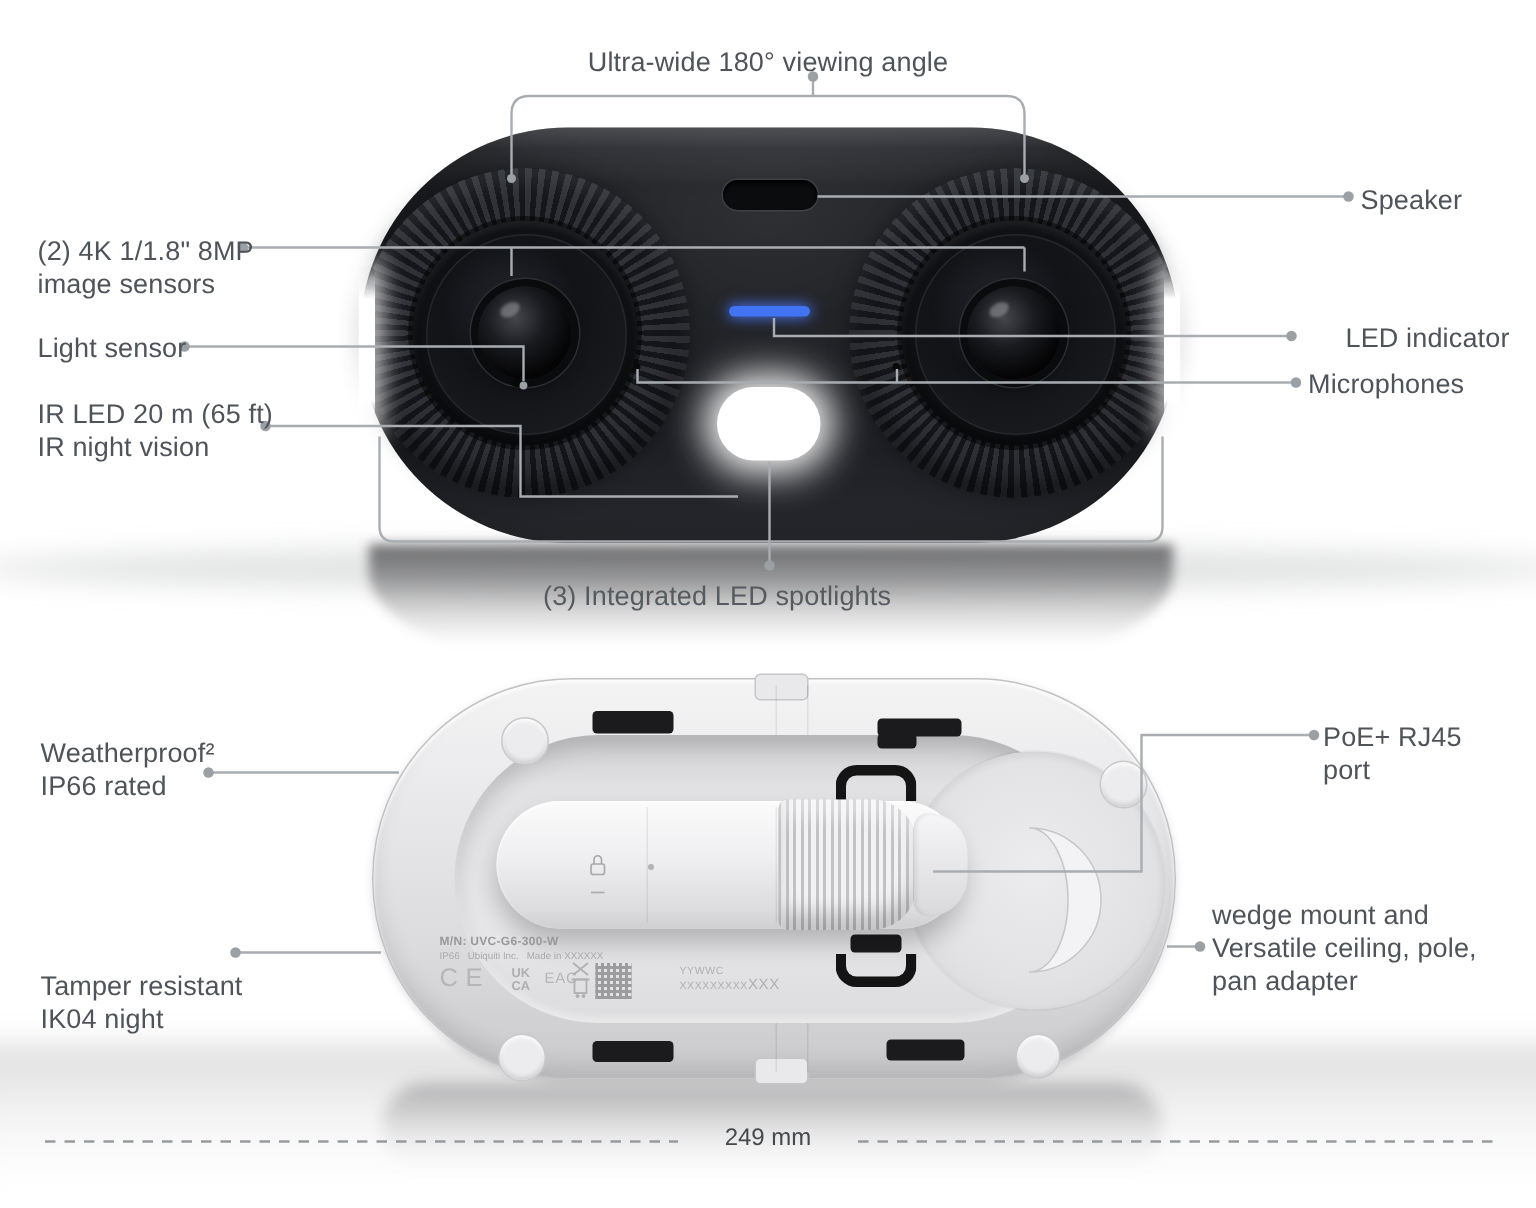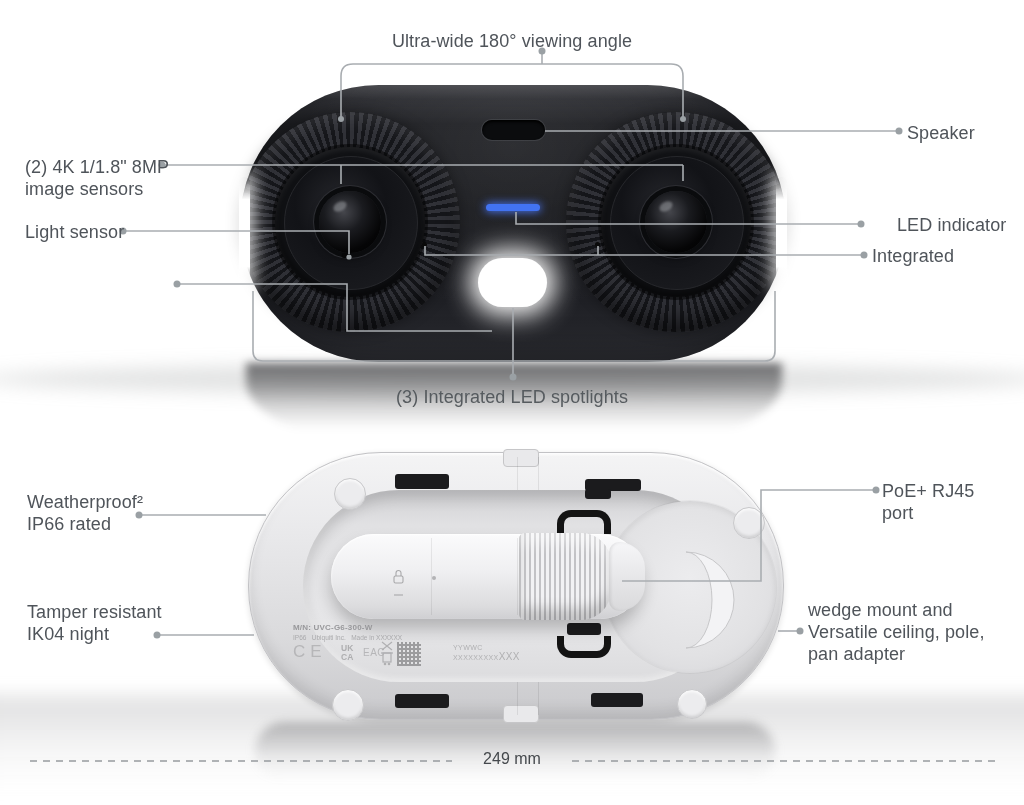--- a/index.html
+++ b/index.html
@@ -247,37 +247,41 @@
   <div class="lbl" style="left:352px;top:30px;width:320px;text-align:center;">
     <span>Ultra-wide 180° viewing angle</span>
   </div>
   <div class="lbl" style="left:25px;top:156px;">
     <span>(2) 4K 1/1.8" 8MP</span>
     <span>image sensors</span>
   </div>
   <div class="lbl" style="left:25px;top:221px;">
     <span>Light sensor</span>
   </div>
+  <div class="lbl" style="left:25px;top:265px;">
+    <span>IR LED 20 m (65 ft)</span>
+    <span>IR night vision</span>
+  </div>
   <div class="lbl" style="left:907px;top:122px;">
     <span>Speaker</span>
   </div>
   <div class="lbl" style="left:897px;top:214px;">
     <span>LED indicator</span>
   </div>
   <div class="lbl" style="left:872px;top:245px;">
-    <span>Integrated</span>
-  </div>
-  <div class="lbl" style="left:362px;top:386px;width:300px;text-align:center;color:#565b5f;">
+    <span>Microphones</span>
+  </div>
+  <div class="lbl" style="left:362px;top:386px;width:300px;color:#565b5f;">
     <span>(3) Integrated LED spotlights</span>
   </div>
   <div class="lbl" style="left:27px;top:491px;">
     <span>Weatherproof²</span>
     <span>IP66 rated</span>
   </div>
-  <div class="lbl" style="left:27px;top:601px;">
+  <div class="lbl" style="left:27px;top:646px;">
     <span>Tamper resistant</span>
     <span>IK04 night</span>
   </div>
   <div class="lbl" style="left:882px;top:480px;">
     <span>PoE+ RJ45</span>
     <span>port</span>
   </div>
   <div class="lbl" style="left:808px;top:599px;">
     <span>wedge mount and</span>
     <span>Versatile ceiling, pole,</span>

